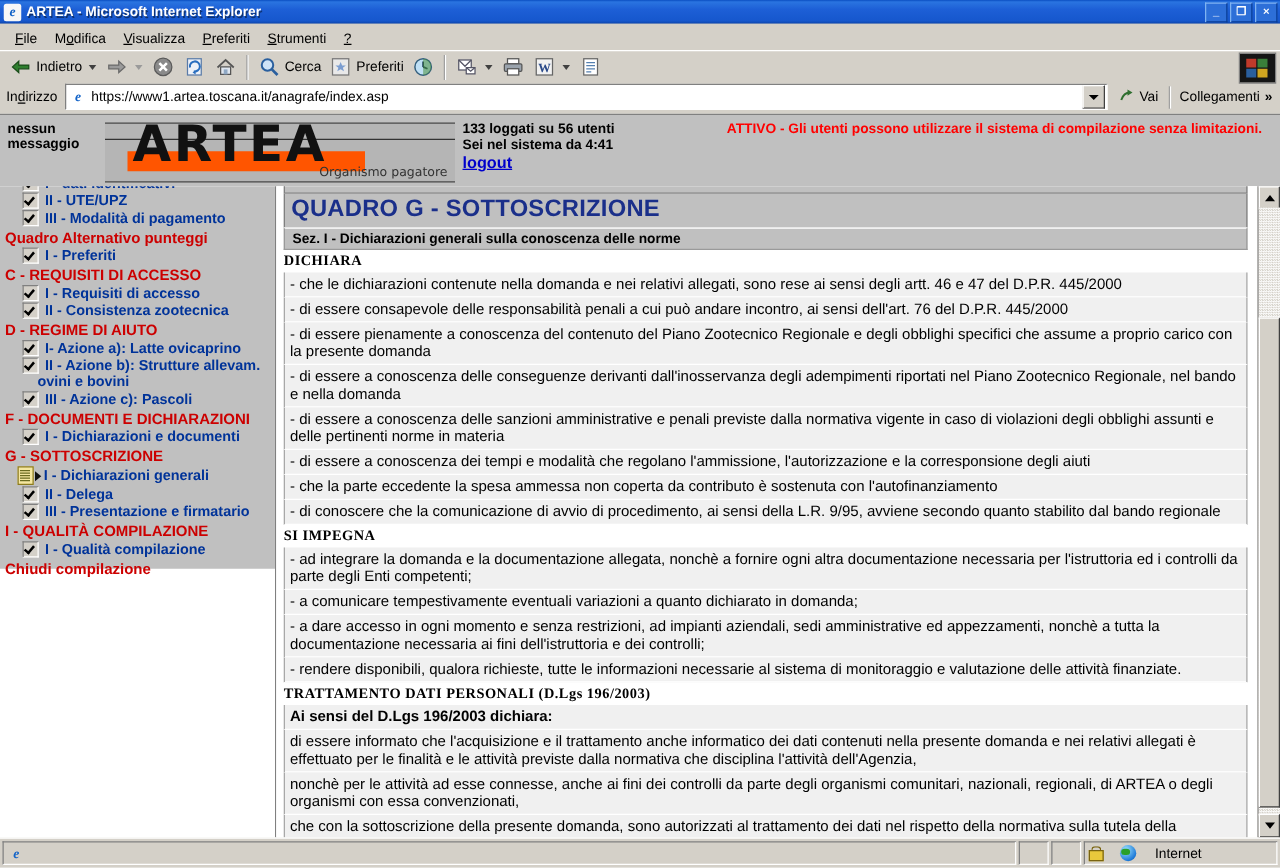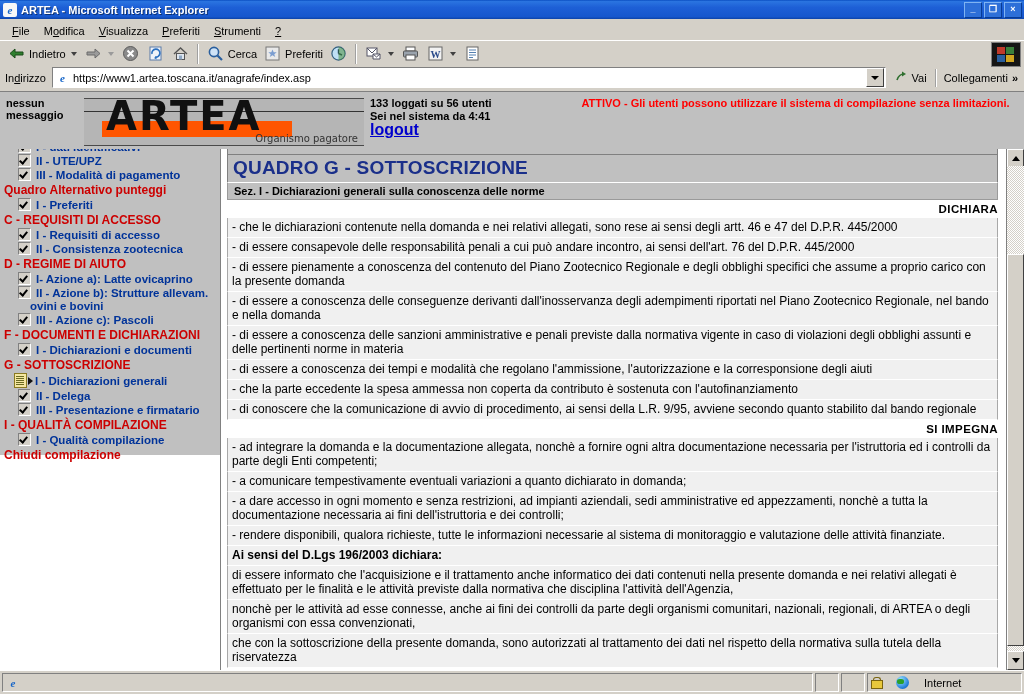--- a/index.html
+++ b/index.html
@@ -122,21 +122,21 @@
   .logo-text{
     position:absolute;left:22px;top:-6px;font-family:"DejaVu Sans",sans-serif;
     font-size:40px;font-weight:bold;color:#111;letter-spacing:2px;line-height:46px;
   }
   .logo-sub{
     position:absolute;right:6px;bottom:1px;font-size:10px;color:#333;
     font-family:"DejaVu Sans",sans-serif;
   }
   .loggedbox{padding:5px 0 0 6px;width:190px;}
   .loggedbox div{font-size:11px;font-weight:bold;color:#000;line-height:13px;white-space:nowrap;}
-  .loggedbox a{color:#00c;font-weight:bold;font-size:16px;}
+  .loggedbox a{color:#00c;font-weight:bold;font-size:13px;}
   .attivo{
     flex:1 1 auto;padding:5px 8px 0 15px;color:#f00;font-weight:bold;font-size:11px;
     line-height:13px;
     text-align:center;
   }
 
   
   .pgbody{position:absolute;left:0;right:0;top:57px;bottom:0;display:flex;background:#fff;}
   .sidebar{
     width:220px;flex:0 0 220px;background:#fff;position:relative;overflow:hidden;
@@ -185,22 +185,22 @@
   .quadro{
     background:#c0c0c0;color:#1a2f8a;font-weight:bold;font-size:19px;
     padding:2px 0 3px 5px;border-left:1px solid #808080;border-right:1px solid #808080;
     letter-spacing:.2px;
   }
   .sez{
     background:#c0c0c0;color:#000;font-weight:bold;font-size:11px;padding:2px 0 2px 6px;
     border:1px solid #9a9a9a;border-top:1px solid #fff;
   }
   .center-h{
-    text-align:right;font-weight:bold;font-size:11.5px;padding:3px 0;color:#000;
-    font-family:Liberation Sans, sans-serif;letter-spacing:.4px;
+    text-align:left;font-weight:bold;font-size:11.5px;padding:3px 0;color:#000;
+    font-family:Liberation Serif, serif;letter-spacing:.4px;
   }
   .row{
     background:#f0f0f0;border-bottom:1px solid #fff;border-left:1px solid #a8a8a8;
     border-right:1px solid #a8a8a8;
     padding:2px 6px 3px 4px;font-size:12px;color:#000;line-height:14px;
   }
   .row.b{font-weight:bold;}
 
   
   .vscroll{
@@ -547,20 +547,21 @@
             <div class="row">- di essere a conoscenza dei tempi e modalità che regolano l'ammissione, l'autorizzazione e la corresponsione degli aiuti</div>
             <div class="row">- che la parte eccedente la spesa ammessa non coperta da contributo è sostenuta con l'autofinanziamento</div>
             <div class="row">- di conoscere che la comunicazione di avvio di procedimento, ai sensi della L.R. 9/95, avviene secondo quanto stabilito dal bando regionale</div>
 
             <div class="center-h">SI IMPEGNA</div>
             <div class="row">- ad integrare la domanda e la documentazione allegata, nonchè a fornire ogni altra documentazione necessaria per l'istruttoria ed i controlli da parte degli Enti competenti;</div>
             <div class="row">- a comunicare tempestivamente eventuali variazioni a quanto dichiarato in domanda;</div>
             <div class="row">- a dare accesso in ogni momento e senza restrizioni, ad impianti aziendali, sedi amministrative ed appezzamenti, nonchè a tutta la documentazione necessaria ai fini dell'istruttoria e dei controlli;</div>
             <div class="row">- rendere disponibili, qualora richieste, tutte le informazioni necessarie al sistema di monitoraggio e valutazione delle attività finanziate.</div>
 
+            <div class="center-h">TRATTAMENTO DATI PERSONALI (D.Lgs 196/2003)</div>
             <div class="row b">Ai sensi del D.Lgs 196/2003 dichiara:</div>
             <div class="row">di essere informato che l'acquisizione e il trattamento anche informatico dei dati contenuti nella presente domanda e nei relativi allegati è effettuato per le finalità e le attività previste dalla normativa che disciplina l'attività dell'Agenzia,</div>
             <div class="row">nonchè per le attività ad esse connesse, anche ai fini dei controlli da parte degli organismi comunitari, nazionali, regionali, di ARTEA o degli organismi con essa convenzionati,</div>
             <div class="row">che con la sottoscrizione della presente domanda, sono autorizzati al trattamento dei dati nel rispetto della normativa sulla tutela della riservatezza</div>
 
           </div>
         </div>
 
         <div class="vscroll">
           <div class="sb-btn">

